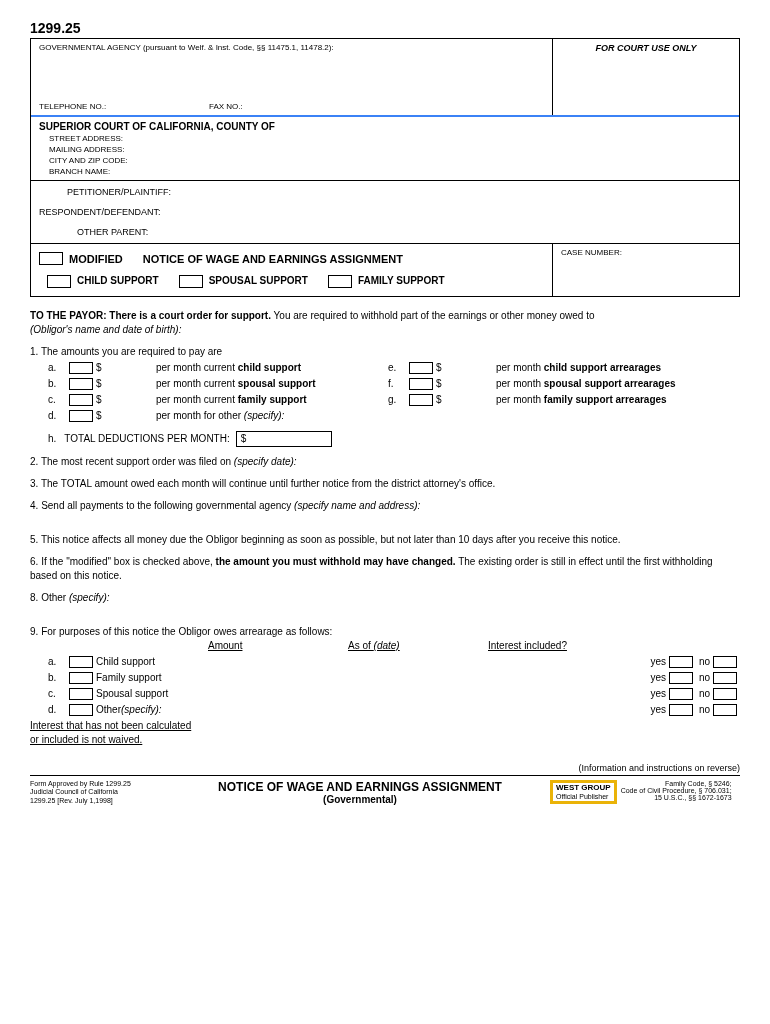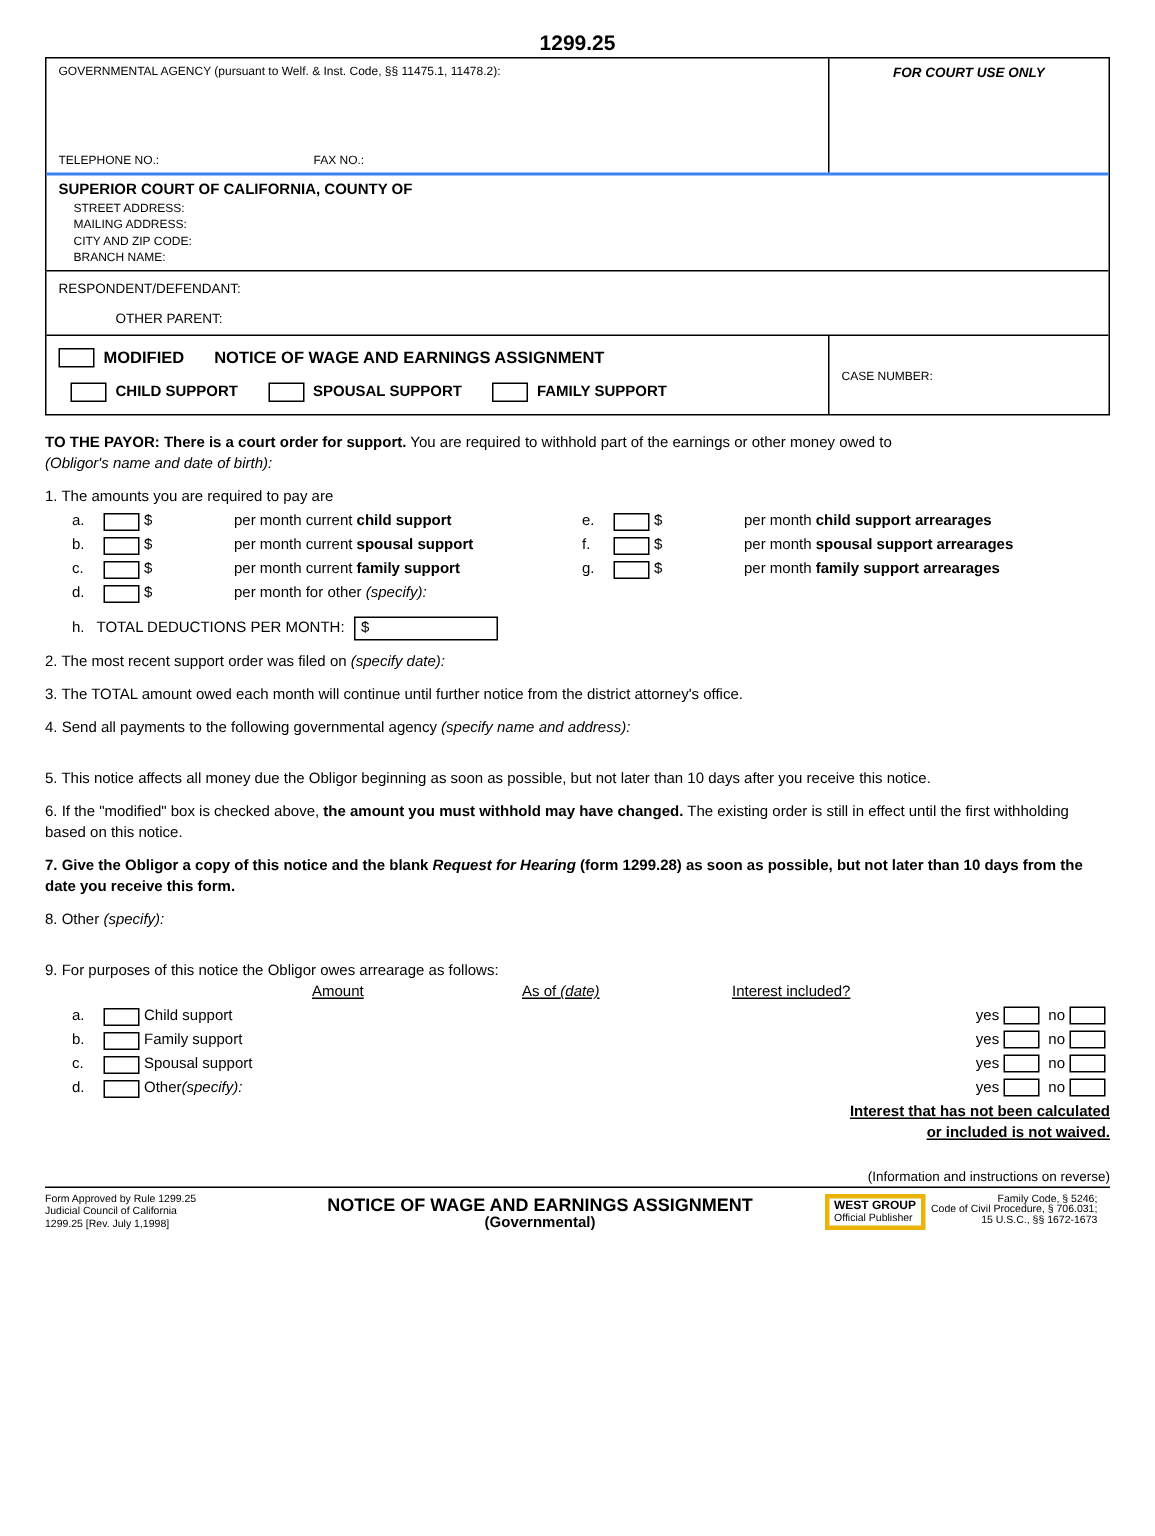--- a/index.html
+++ b/index.html
@@ -1,30 +1,30 @@
 <!DOCTYPE html>
 <html><head>
 <meta charset="utf-8">
 <style>
 body { font-family: Arial, sans-serif; font-size: 10px; margin: 0; padding: 20px 30px; background: white; color: black; }
-.form-number { text-align: center; font-weight: bold; font-size: 14px; margin-bottom: 2px; }
+.form-number { text-align: left; font-weight: bold; font-size: 14px; margin-bottom: 2px; }
 .outer-box { border: 1.5px solid black; }
 .header-row { display: flex; border-bottom: 2px solid #3b82f6; }
 .header-left { flex: 1; padding: 4px 8px; border-right: 1px solid black; }
 .header-right { width: 170px; padding: 4px 8px; font-size: 9px; font-style: italic; font-weight: bold; text-align: center; }
 .agency-label { font-size: 8px; }
 .phone-fax-row { display: flex; margin-top: 50px; font-size: 8px; }
 .phone-fax-row > div:first-child { width: 170px; }
 .court-section { border-bottom: 1px solid black; padding: 4px 8px; }
 .court-title { font-size: 10px; font-weight: bold; }
 .court-field { font-size: 8px; margin-left: 10px; margin-top: 2px; }
 .parties-section { border-bottom: 1px solid black; padding: 6px 8px; font-size: 9px; }
 .party-row { margin-bottom: 10px; }
 .party-row:last-child { margin-bottom: 0; margin-left: 38px; }
-.title-row { display: flex; align-items: center; }
+.title-row { display: flex; }
 .title-left { flex: 1; padding: 8px; border-right: 1px solid black; }
 .title-right { width: 170px; padding: 4px 8px; font-size: 8px; }
 .checkbox { display: inline-block; width: 22px; height: 11px; border: 1px solid black; vertical-align: middle; margin-right: 6px; }
 .checkbox-sm { display: inline-block; width: 22px; height: 10px; border: 1px solid black; vertical-align: middle; margin: 0 3px; }
 .title-main { font-size: 11px; font-weight: bold; display: flex; align-items: center; margin-bottom: 10px; }
 .title-main .notice-text { margin-left: 20px; }
 .support-types { font-size: 10px; font-weight: bold; display: flex; gap: 20px; margin-left: 8px; }
 .body-text { margin-top: 12px; font-size: 10px; line-height: 1.4; }
 .body-text p { margin: 6px 0; }
 .bold { font-weight: bold; }
@@ -41,21 +41,21 @@
 .total-box { display: inline-block; border: 1px solid black; width: 90px; height: 14px; margin-left: 6px; padding-left: 4px; }
 .arrearage-header { display: flex; margin-left: 18px; }
 .arrearage-header > div:nth-child(1) { width: 160px; }
 .arrearage-header > div:nth-child(2) { width: 140px; text-decoration: underline; }
 .arrearage-header > div:nth-child(3) { width: 140px; text-decoration: underline; }
 .arrearage-header > div:nth-child(4) { flex: 1; text-align: left; text-decoration: underline; }
 .arrearage-row { display: flex; margin: 2px 0 2px 18px; align-items: center; }
 .arrearage-row .letter { width: 18px; }
 .arrearage-row .label { width: 290px; display: flex; align-items: center; }
 .arrearage-row .yesno { flex: 1; text-align: right; }
-.interest-note { text-align: right; font-weight: bold; text-decoration: underline; margin-top: 2px; }
+.interest-note { font-weight: normal; text-decoration: underline; margin-top: 2px; }
 .footer-info { text-align: right; font-size: 9px; margin-top: 16px; }
 .footer-line { border-top: 1px solid black; margin-top: 2px; padding-top: 4px; display: flex; align-items: flex-start; }
 .footer-left { width: 140px; font-size: 7px; line-height: 1.2; }
 .footer-center { flex: 1; text-align: center; font-weight: bold; font-size: 12px; }
 .footer-sub { font-size: 10px; font-weight: bold; }
 .footer-right { width: 190px; font-size: 7px; text-align: right; display: flex; align-items: flex-start; gap: 4px; }
 .west-box { border: 3px solid #eab308; padding: 1px 3px; font-size: 7px; text-align: left; line-height: 1.1; }
 .west-box .wg { font-weight: bold; font-size: 8px; }
 </style>
 </head>
@@ -75,20 +75,21 @@
     <div class="header-right">FOR COURT USE ONLY</div>
   </div>
   <div class="court-section">
     <div class="court-title">SUPERIOR COURT OF CALIFORNIA, COUNTY OF</div>
     <div class="court-field">STREET ADDRESS:</div>
     <div class="court-field">MAILING ADDRESS:</div>
     <div class="court-field">CITY AND ZIP CODE:</div>
     <div class="court-field">BRANCH NAME:</div>
   </div>
   <div class="parties-section">
+    <div class="party-row" style="margin-left:28px">PETITIONER/PLAINTIFF:</div>
     <div class="party-row">RESPONDENT/DEFENDANT:</div>
     <div class="party-row">OTHER PARENT:</div>
   </div>
   <div class="title-row">
     <div class="title-left">
       <div class="title-main">
         <span class="checkbox"></span>
         <span>MODIFIED</span>
         <span class="notice-text">NOTICE OF WAGE AND EARNINGS ASSIGNMENT</span>
       </div>
@@ -164,21 +165,20 @@
         <span>TOTAL DEDUCTIONS PER MONTH:</span>
         <span class="total-box">$</span>
       </div>
   </div>
 
   <div class="numbered-item"><span>2.</span> <span>The most recent support order was filed on </span><span class="italic">(specify date):</span></div>
   <div class="numbered-item"><span>3.</span> <span>The TOTAL amount owed each month will continue until further notice from the district attorney's office.</span></div>
   <div class="numbered-item"><span>4.</span> <span>Send all payments to the following governmental agency </span><span class="italic">(specify name and address):</span></div>
   <div class="numbered-item" style="margin-top:20px"><span>5.</span> <span>This notice affects all money due the Obligor beginning as soon as possible, but not later than 10 days after you receive this notice.</span></div>
   <div class="numbered-item"><span>6.</span> <span>If the "modified" box is checked above, </span><span class="bold">the amount you must withhold may have changed.</span><span>  The existing order is still in effect until the first withholding based on this notice.</span></div>
-  <div class="numbered-item bold"><span>7.</span> <span>Give the Obligor a copy of this notice and the blank </span><span class="italic">Request for Hearing</span><span> (form 1299.28) as soon as possible, but not later than 10 days from the date you receive this form.</span></div>
   <div class="numbered-item"><span>8.</span> <span>Other </span><span class="italic">(specify):</span></div>
 
   <div class="numbered-item" style="margin-top:20px">
     <span>9.</span> <span>For purposes of this notice the Obligor owes arrearage as follows:</span>
     <div class="arrearage-header">
       <div></div>
       <div>Amount</div>
       <div><span>As of </span><span class="italic">(date)</span></div>
       <div>Interest included?</div>
     </div>

